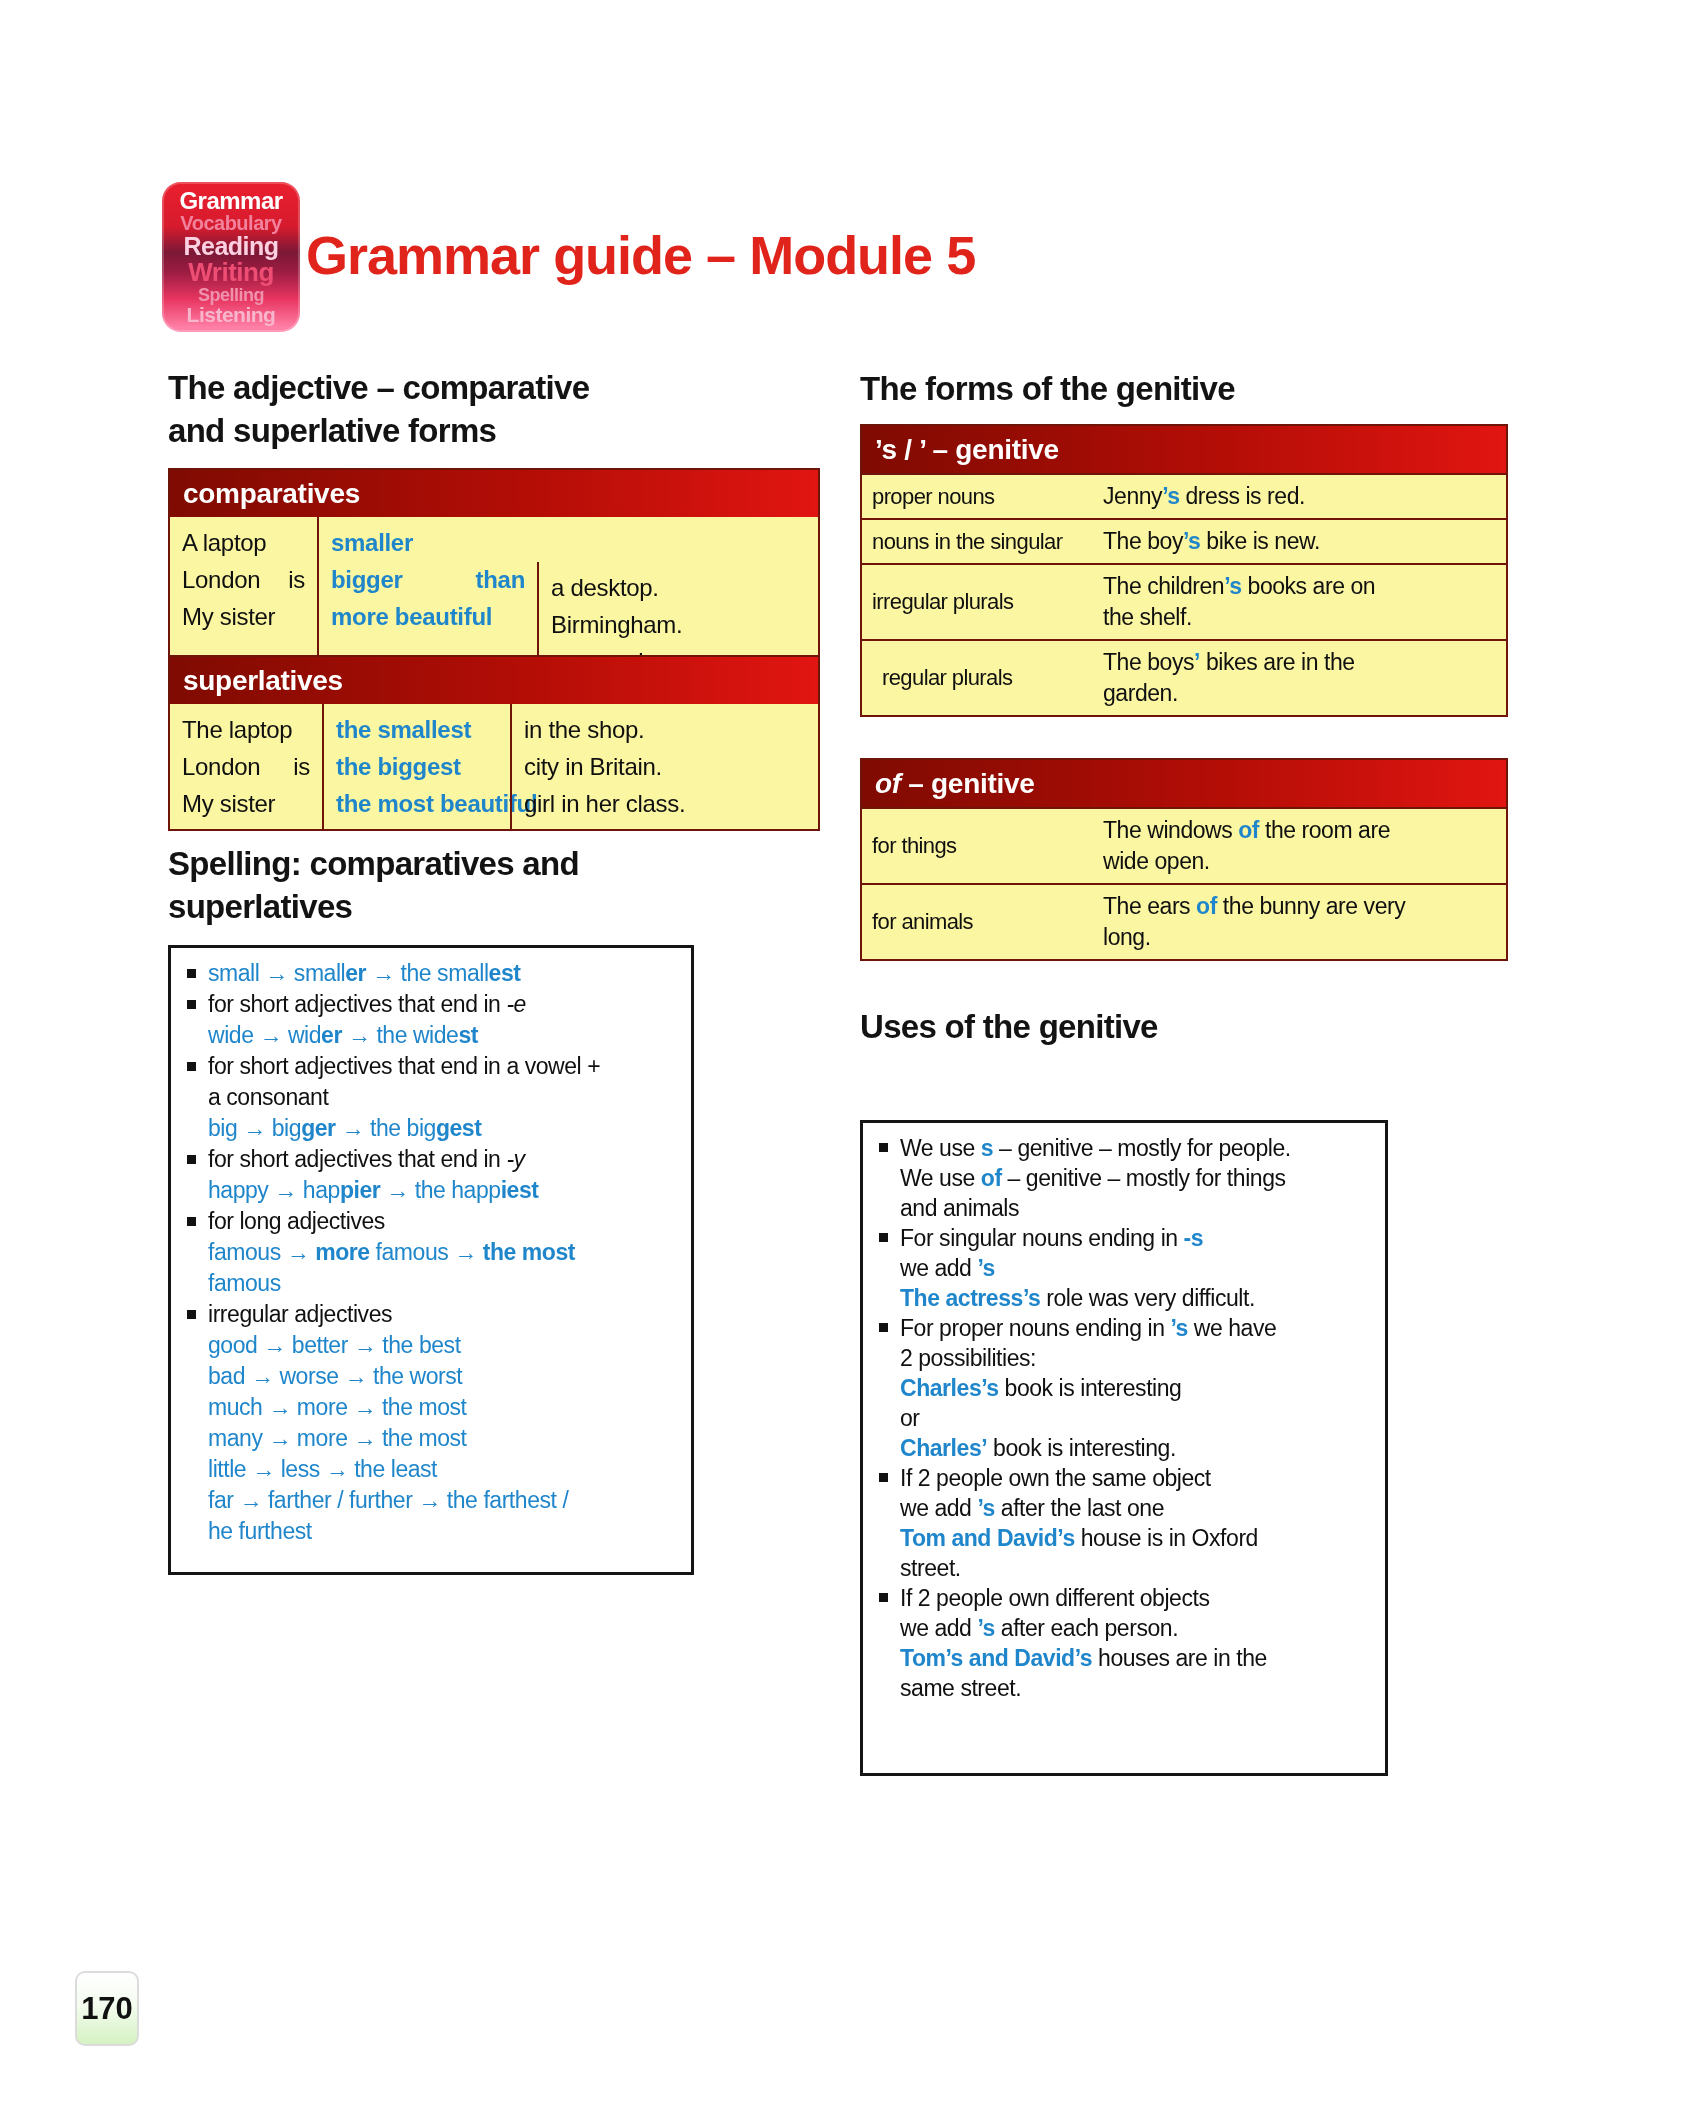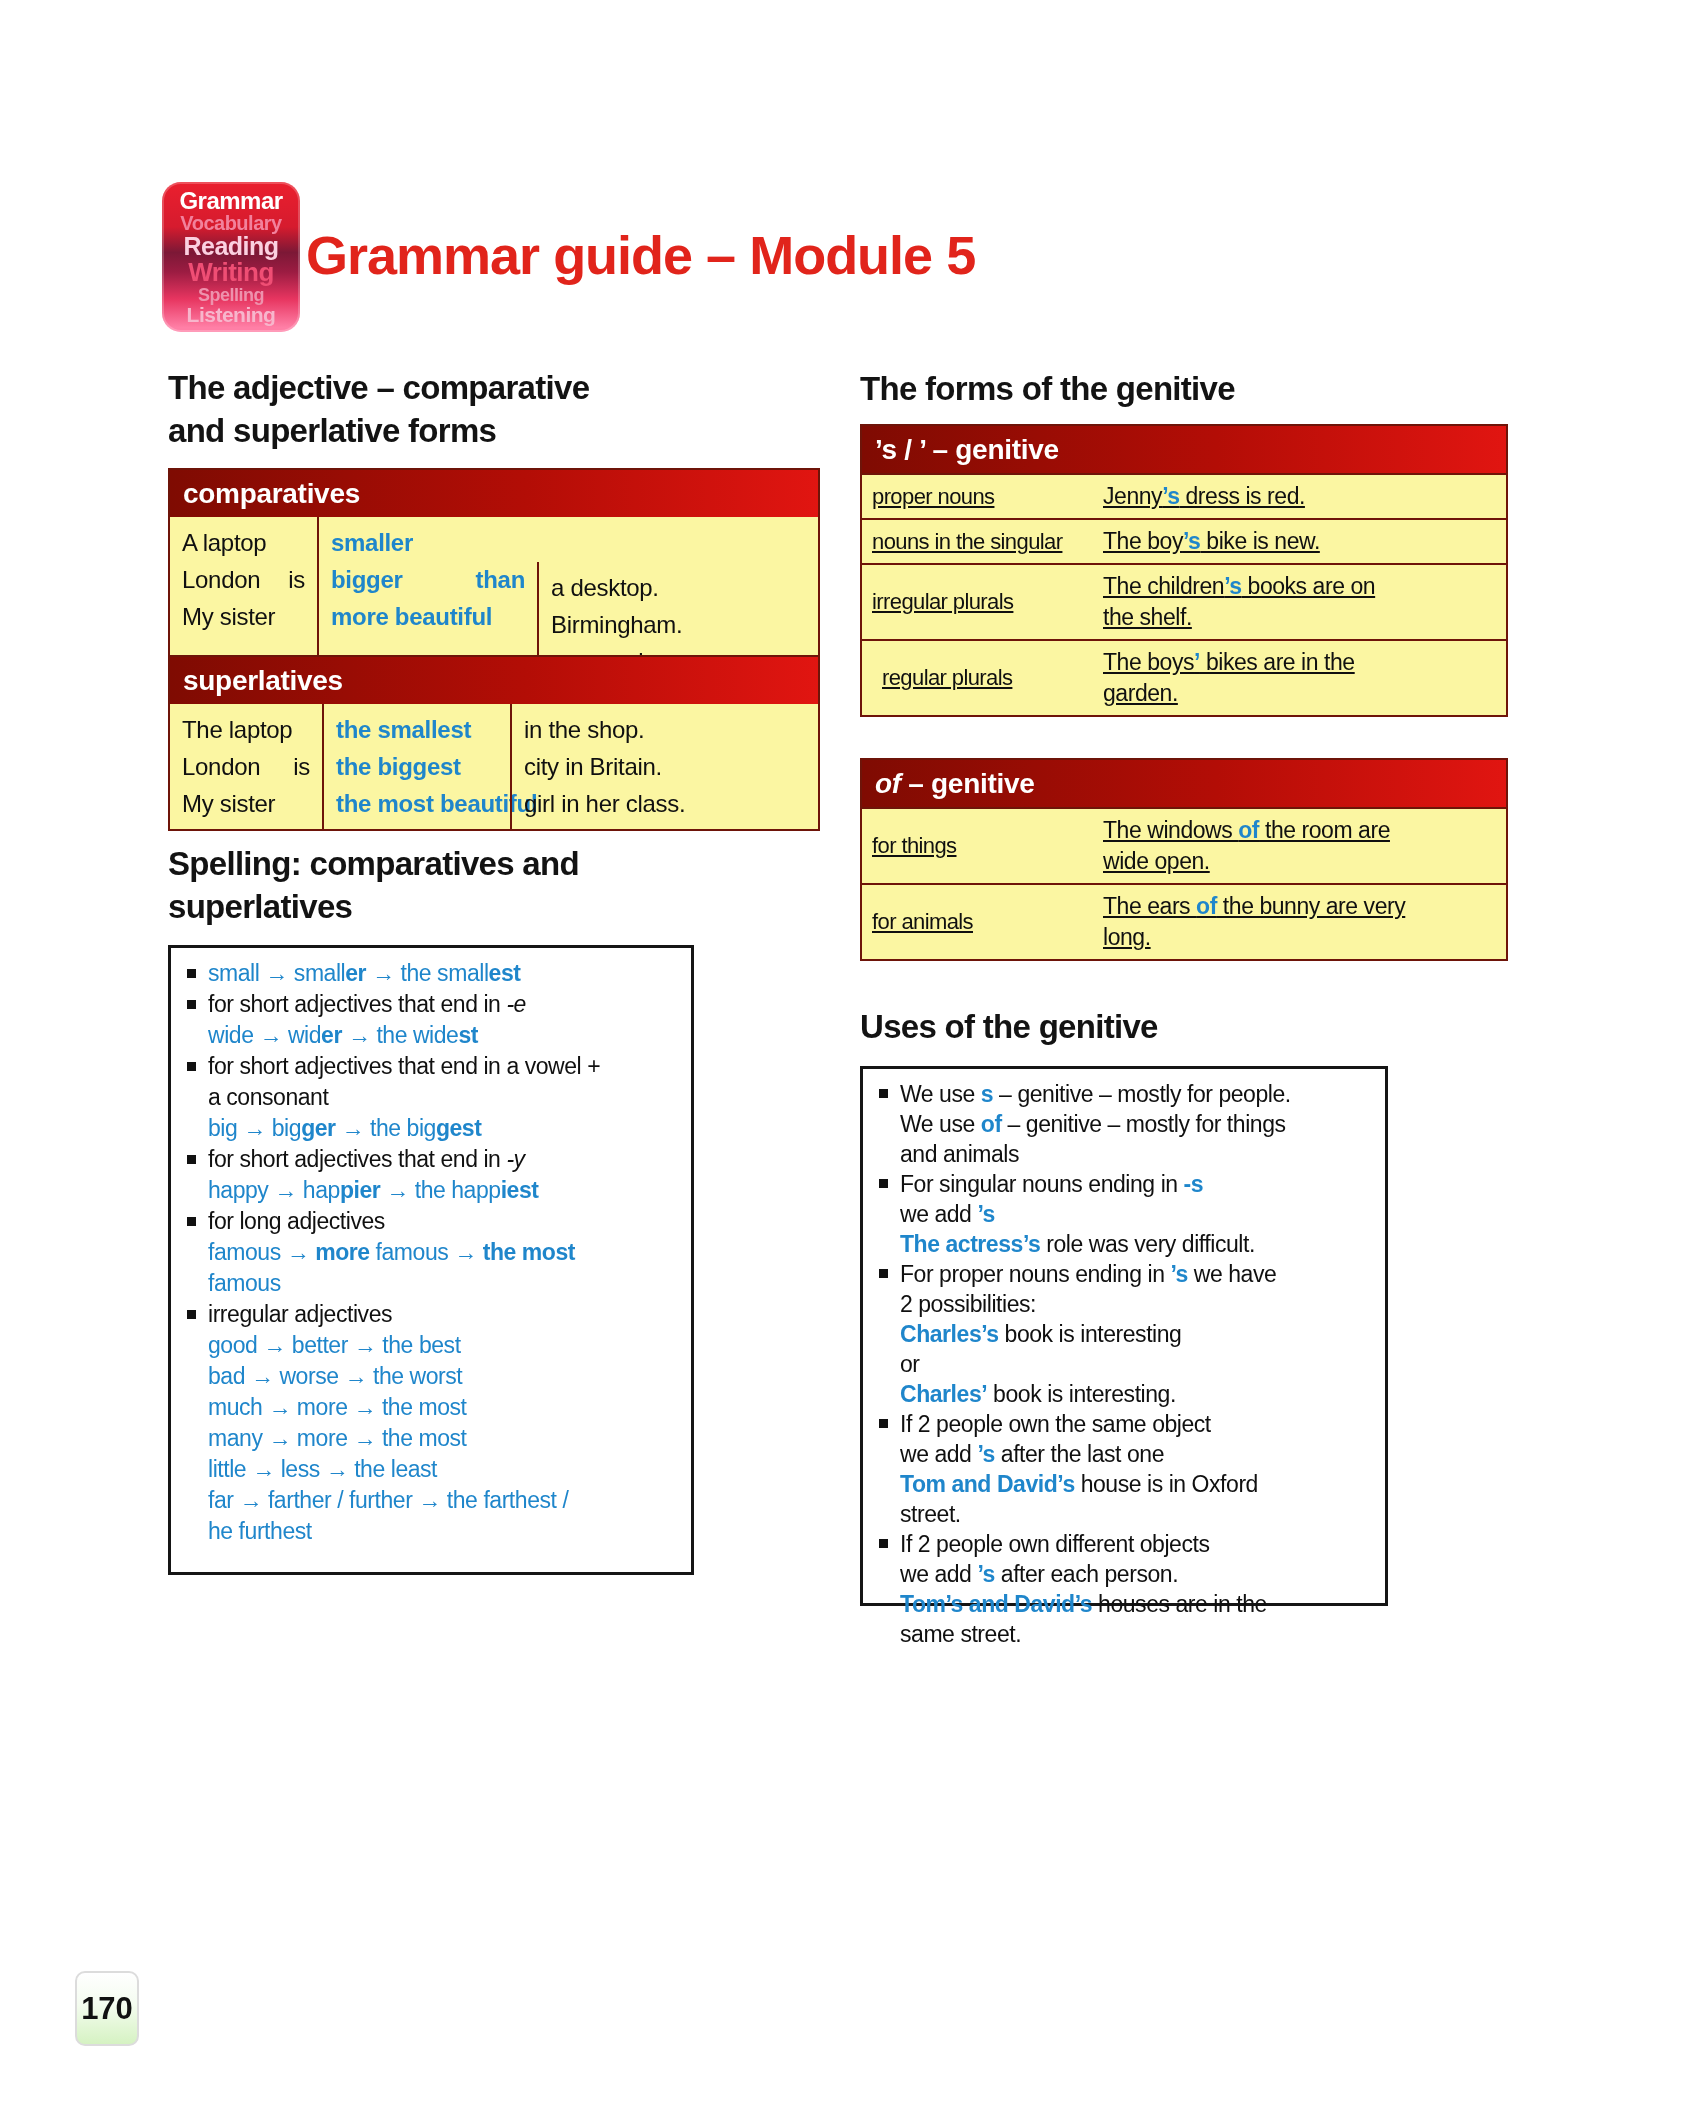--- a/index.html
+++ b/index.html
@@ -32,21 +32,21 @@
   .cols3{display:flex;}
   .colc{padding:7px 12px;border-left:2px solid #6e1409;box-sizing:border-box;}
   .colc:first-child{border-left:none;}
   .cl{display:flex;justify-content:space-between;font-size:24px;line-height:37px;letter-spacing:-0.3px;white-space:nowrap;}
   .c2 .cl{color:#1f86cb;font-weight:bold;}
   .cl .tail{margin-left:12px;}
   .cmp .c1{width:147px;} .cmp .c2{width:220px;} .cmp .c3{flex:1;margin-top:45px;}
   .sup .c1{width:152px;} .sup .c2{width:188px;} .sup .c3{flex:1;}
 
   
-  .grow{display:flex;border-top:2px solid #6e1409;text-decoration:underline;}
+  .grow{display:flex;border-top:2px solid #6e1409;}
   .glabel{flex:0 0 auto;width:235px;padding:6px 0 6px 10px;display:flex;align-items:center;
           font-size:22px;letter-spacing:-0.6px;white-space:nowrap;box-sizing:border-box;}
   .gex{flex:1;padding:6px 8px 6px 6px;display:flex;flex-direction:column;justify-content:center;
        font-size:23px;line-height:35px;letter-spacing:-0.25px;white-space:nowrap;}
 
   
   .rulebox{position:absolute;border:3px solid #151515;background:#ffffff;
            padding:10px 8px 8px 14px;box-sizing:border-box;}
   .bullet{display:flex;}
   .sq{flex:0 0 auto;width:9px;height:9px;background:#111;margin:11px 12px 0 2px;}
@@ -274,21 +274,21 @@
       <div class="glabel">for animals</div>
       <div class="gex">
           <div class="rl"><span>The ears </span><span class="blue bold">of</span><span> the bunny are very</span></div>
           <div class="rl"><span>long.</span></div>
         </div>
     </div>
   </div>
 
   <div class="h2" style="left:860px;top:1005px;">Uses of the genitive</div>
 
-  <div class="rulebox uses" style="left:860px;top:1066px;width:528px;height:540px;">
+  <div class="rulebox uses" style="left:860px;top:1120px;width:528px;height:656px;">
       <div class="bullet">
         <span class="sq"></span>
         <div class="bbody">
           <div class="rl"><span>We use </span><span class="blue bold">s</span><span> – genitive – mostly for people.</span></div>
           <div class="rl"><span>We use </span><span class="blue bold">of</span><span> – genitive – mostly for things</span></div>
           <div class="rl"><span>and animals</span></div>
         </div>
       </div>
       <div class="bullet">
         <span class="sq"></span>

